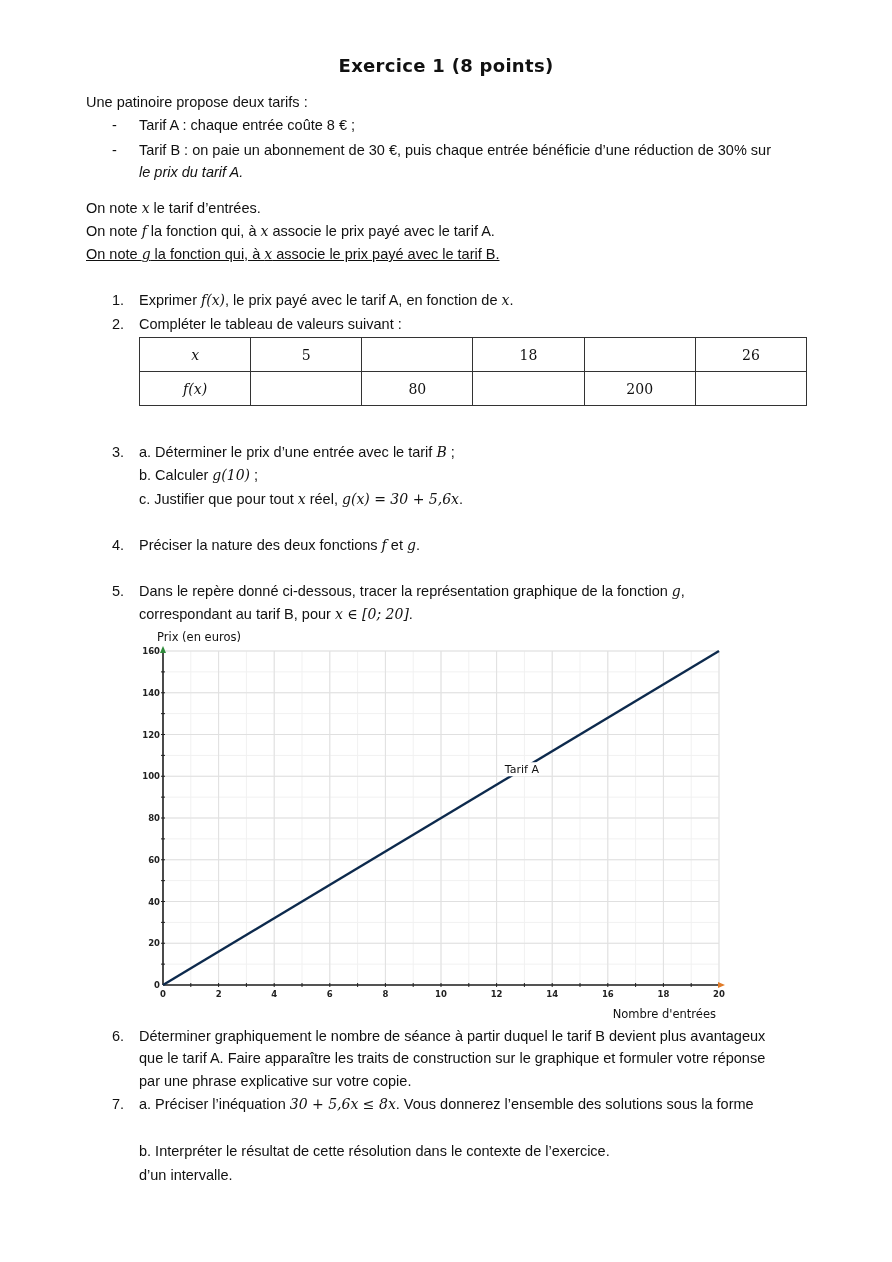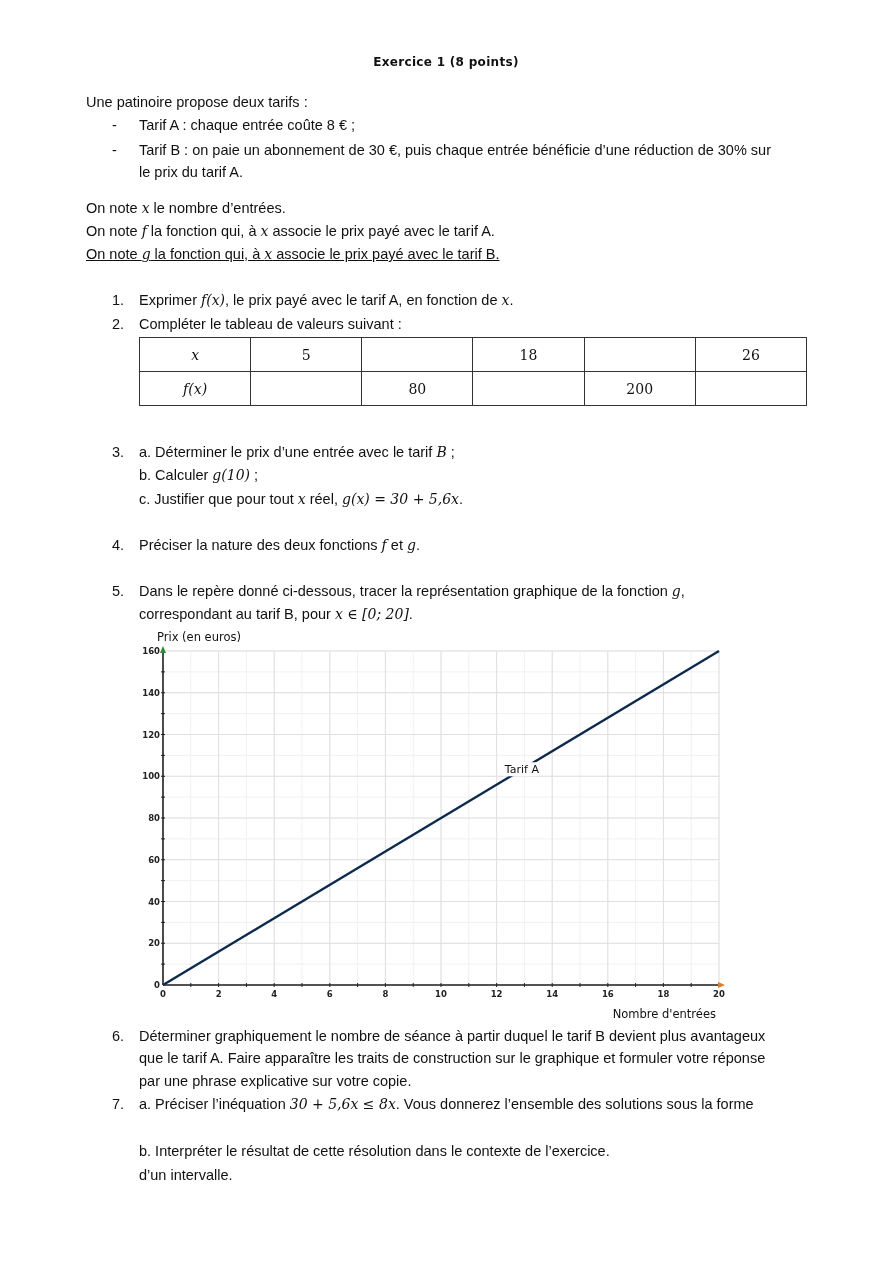--- a/index.html
+++ b/index.html
@@ -1,43 +1,43 @@
 <!DOCTYPE html>
 <html><head>
 <meta charset="utf-8">
 <style>
   html, body { margin: 0; padding: 0; background: #ffffff; }
   body { width: 892px; height: 1262px; position: relative; overflow: hidden;
          font-family: "Liberation Sans", sans-serif; color: #111; font-size: 14.5px; }
   .abs { position: absolute; white-space: nowrap; }
   .title { left: 0; width: 892px; top: 55px; text-align: center; font-weight: bold;
-           font-size: 12px; font-family: "DejaVu Sans", sans-serif; letter-spacing: 0.3px; }
+           font-size: 18px; font-family: "DejaVu Sans", sans-serif; letter-spacing: 0.3px; }
   .math { font-family: "DejaVu Serif", serif; font-style: italic; font-size: 14px; }
   .num { position: absolute; left: 112px; }
   .body-line { position: absolute; left: 139px; }
   table.vals { position: absolute; left: 139px; top: 337px; width: 668px; border-collapse: collapse; }
   table.vals td { border: 1px solid #333; height: 33px; text-align: center; width: 111px;
                   font-family: "DejaVu Serif", serif; font-size: 14px; padding: 0; }
   svg text { font-family: "DejaVu Sans", sans-serif; }
 </style>
 </head>
 <body>
 
 <div class="abs title">Exercice 1 (8 points)</div>
 
 <div class="abs" style="left:86px; top:94px;">Une patinoire propose deux tarifs :</div>
 
 <div class="abs" style="left:112px; top:117px;">-</div>
 <div class="abs" style="left:139px; top:117px;">Tarif A : chaque entrée coûte 8 € ;</div>
 <div class="abs" style="left:112px; top:142px;">-</div>
 <div class="abs" style="left:139px; top:142px;">Tarif B : on paie un abonnement de 30 €, puis chaque entrée bénéficie d’une réduction de 30% sur</div>
-<div class="abs" style="left:139px; top:164px;">le prix du tarif A.</div>
+<div class="abs" style="left:139px; top:164px;font-style:italic;">le prix du tarif A.</div>
 
 <div class="abs" style="left:86px; top:200px;">
-  <span>On note </span><span class="math">x</span><span> le nombre d’entrées.</span>
+  <span>On note </span><span class="math">x</span><span> le tarif d’entrées.</span>
 </div>
 <div class="abs" style="left:86px; top:223px;">
   <span>On note </span><span class="math">f</span><span> la fonction qui, à </span><span class="math">x</span><span> associe le prix payé avec le tarif A.</span>
 </div>
 <div class="abs" style="left:86px; top:246px;text-decoration:underline;">
   <span>On note </span><span class="math">g</span><span> la fonction qui, à </span><span class="math">x</span><span> associe le prix payé avec le tarif B.</span>
 </div>
 
 <div class="abs num" style="top:292px;">1.</div>
 <div class="abs body-line" style="top:292px;">

